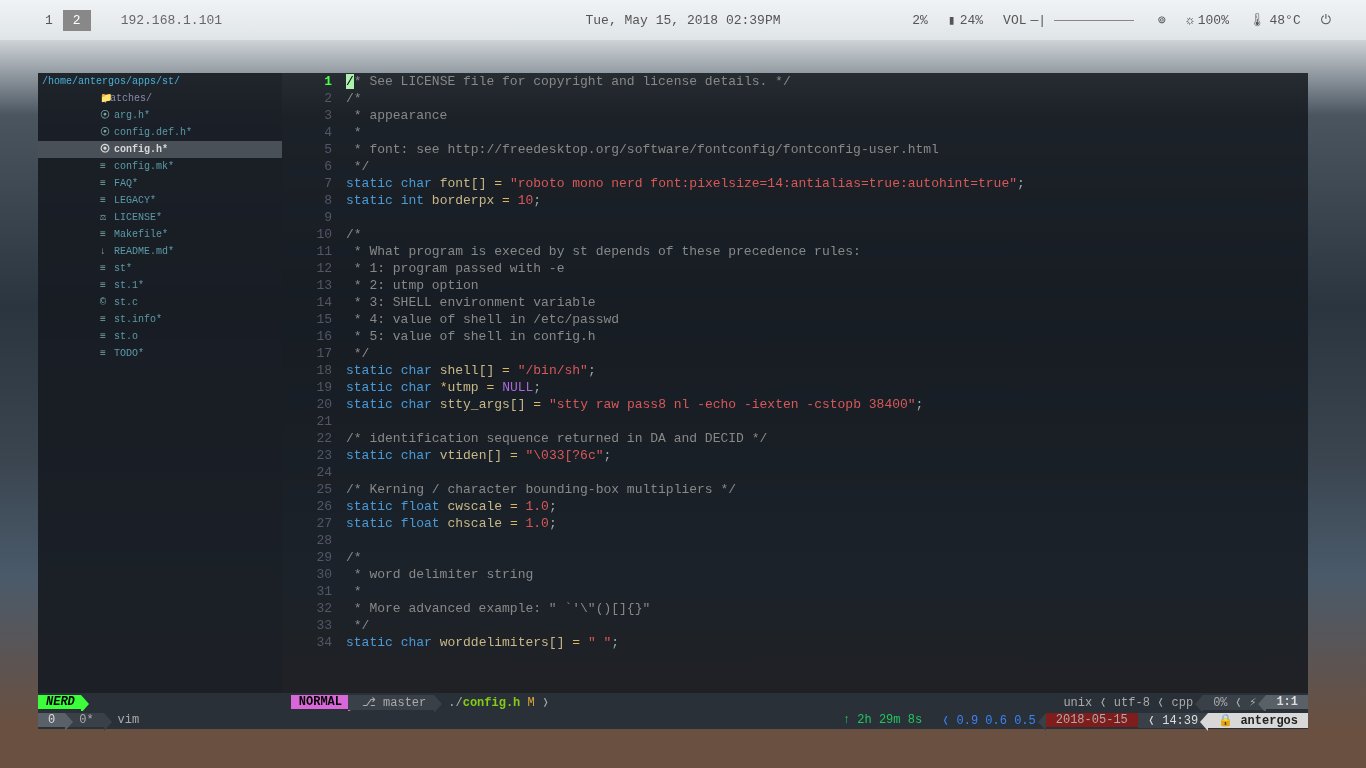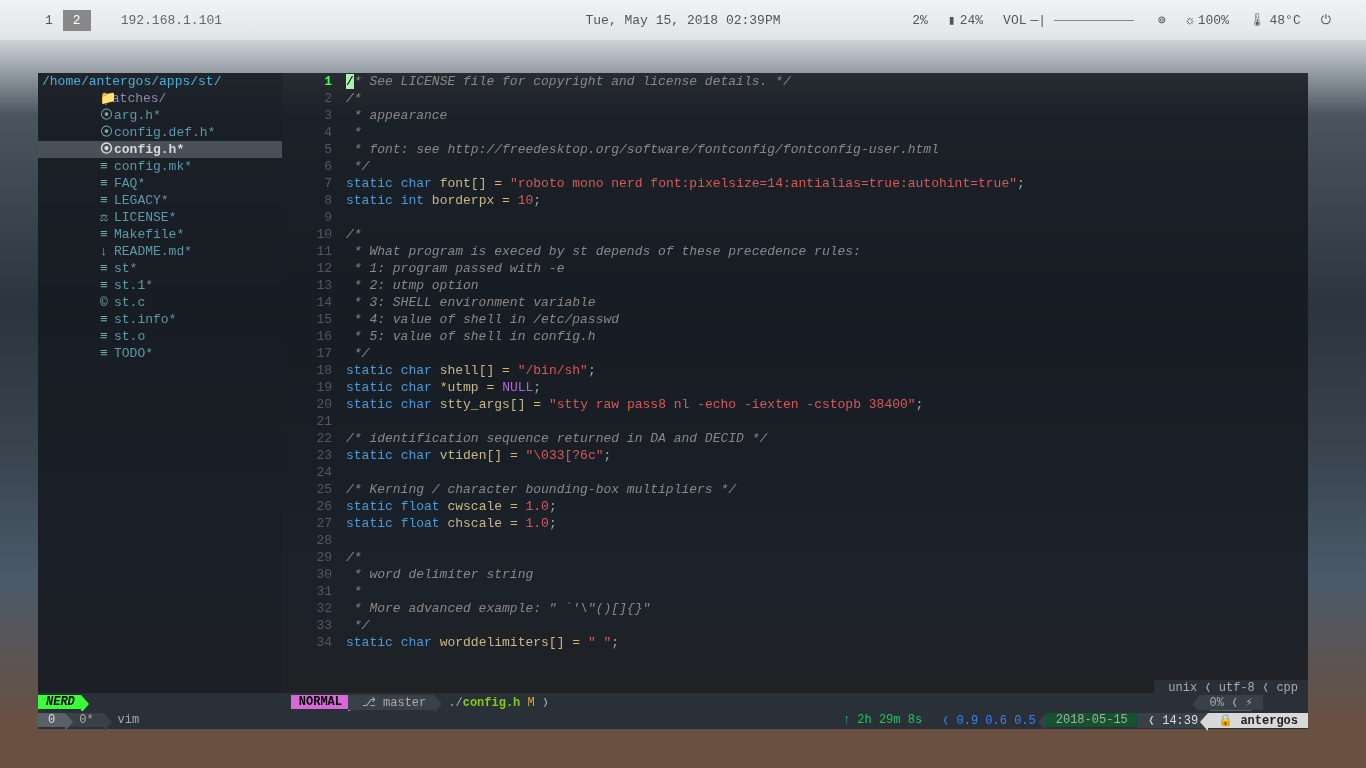--- a/index.html
+++ b/index.html
@@ -33,67 +33,67 @@
   position: absolute;
   top: 73px;
   left: 38px;
   right: 58px;
   bottom: 39px;
   background: rgba(20, 25, 30, 0.85);
   display: flex;
   flex-direction: column;
 }
 .term-body { flex: 1; display: flex; overflow: hidden; }
-.sidebar { width: 244px; background: rgba(25, 30, 38, 0.5); color: #8aa; font-size: 13px; line-height: 17px; }
+.sidebar { width: 244px; background: rgba(25, 30, 38, 0.5); color: #8aa; font-size: 10px; line-height: 17px; }
 .path { padding: 0 4px; color: #4aafd8; }
 .filerow { padding: 0 4px 0 58px; color: #5a9aa8; position: relative; cursor: pointer; }
 .filerow .icon { position: absolute; left: 62px; color: #7aa; }
 .filerow.folder { padding-left: 48px; color: #8a8aaa; }
 .filerow.selected { background: #4a5058; color: #d8d8d8; font-weight: bold; }
 .filerow.selected .icon { color: #d8d8d8; }
 .filerow .fname { margin-left: 18px; }
 .editor { flex: 1; display: flex; font-size: 13px; line-height: 17px; position: relative; }
 .gutter { width: 56px; text-align: right; padding-right: 6px; color: #556; }
 .gutter .ln1 { color: #4aff4a; font-weight: bold; }
 .code { flex: 1; padding-left: 8px; white-space: pre; color: #9aa; }
 .code .cursor { background: #aef0ae; color: #000; }
-.c-comment { color: #888; font-style: italic; }
+.c-comment { color: #888; }
 .c-kw { color: #4a9ad8; }
 .c-type { color: #4a9ad8; }
 .c-ident { color: #c8b888; }
 .c-op { color: #d8b868; }
 .c-str { color: #d85858; }
 .c-num { color: #d85858; }
 .c-null { color: #a868d8; }
 .statusline { height: 18px; display: flex; background: #2a3038; font-size: 12px; align-items: center; }
 .sl-nerd { background: #3aff3a; color: #000; padding: 0 6px 0 8px; font-weight: bold; font-style: italic; position: relative; }
 .sl-nerd::after { content: ''; position: absolute; right: -8px; top: 0; border-left: 8px solid #3aff3a; border-top: 9px solid transparent; border-bottom: 9px solid transparent; }
 .sl-gap { flex: 0 0 210px; }
 .sl-normal { background: #d868d8; color: #000; padding: 0 6px 0 8px; font-weight: bold; position: relative; }
 .sl-normal::after { content: ''; position: absolute; right: -8px; top: 0; border-left: 8px solid #d868d8; border-top: 9px solid transparent; border-bottom: 9px solid transparent; }
 .sl-seg { background: #3a4048; color: #aaa; padding: 0 8px 0 14px; position: relative; }
 .sl-seg::after { content: ''; position: absolute; right: -8px; top: 0; border-left: 8px solid #3a4048; border-top: 9px solid transparent; border-bottom: 9px solid transparent; z-index: 1; }
 .sl-seg2 { background: #2a3038; color: #aaa; padding: 0 10px 0 14px; }
 .sl-mod { color: #d8a838; }
-.sl-right { margin-left: auto; display: flex; align-items: center; flex-direction: column; }
+.sl-right { margin-left: auto; display: flex; align-items: center; }
 .sl-rseg { background: #3a4048; color: #aaa; padding: 0 10px; position: relative; }
 .sl-rseg::before { content: ''; position: absolute; left: -8px; top: 0; border-right: 8px solid #3a4048; border-top: 9px solid transparent; border-bottom: 9px solid transparent; }
 .sl-rseg2 { background: #5a6068; color: #ddd; padding: 0 10px; font-weight: bold; position: relative; }
 .sl-rseg2::before { content: ''; position: absolute; left: -8px; top: 0; border-right: 8px solid #5a6068; border-top: 9px solid transparent; border-bottom: 9px solid transparent; }
 .tmuxline { height: 18px; display: flex; background: #2a3038; font-size: 12px; align-items: center; position: relative; }
 .tm-seg { background: #5a6068; color: #ddd; padding: 0 10px; position: relative; }
 .tm-seg::after { content: ''; position: absolute; right: -8px; top: 0; border-left: 8px solid #5a6068; border-top: 9px solid transparent; border-bottom: 9px solid transparent; z-index: 1; }
 .tm-seg2 { background: #3a4048; color: #aaa; padding: 0 10px 0 14px; position: relative; }
 .tm-seg2::after { content: ''; position: absolute; right: -8px; top: 0; border-left: 8px solid #3a4048; border-top: 9px solid transparent; border-bottom: 9px solid transparent; }
 .tm-seg3 { color: #aaa; padding: 0 10px 0 14px; }
 .tm-right { margin-left: auto; display: flex; align-items: center; }
 .tm-up { color: #22c55e; padding: 0 10px; }
 .tm-load { color: #3b82f6; padding: 0 10px; position: relative; }
 .tm-load::before { content: ''; position: absolute; left: -4px; top: 0; border-right: 8px solid transparent; border-top: 9px solid transparent; border-bottom: 9px solid transparent; }
-.tm-date { background: #14532d; color: #aaa; padding: 0 10px; position: relative; }
+.tm-date { background: #7f1d1d; color: #aaa; padding: 0 10px; position: relative; }
 .tm-date::before { content: ''; position: absolute; left: -8px; top: 0; border-right: 8px solid #3a4048; border-top: 9px solid transparent; border-bottom: 9px solid transparent; }
 .tm-time { background: #3a4048; color: #ddd; padding: 0 10px; font-weight: normal; position: relative; }
 .tm-host { background: #d8d8d8; color: #222; padding: 0 10px; font-weight: bold; position: relative; }
 .tm-host::before { content: ''; position: absolute; left: -8px; top: 0; border-right: 8px solid #d8d8d8; border-top: 9px solid transparent; border-bottom: 9px solid transparent; }
 .fbold { color: #84cc16; font-weight: bold; }
 </style>
 </head>
 <body>
 
 <div class="topbar">

